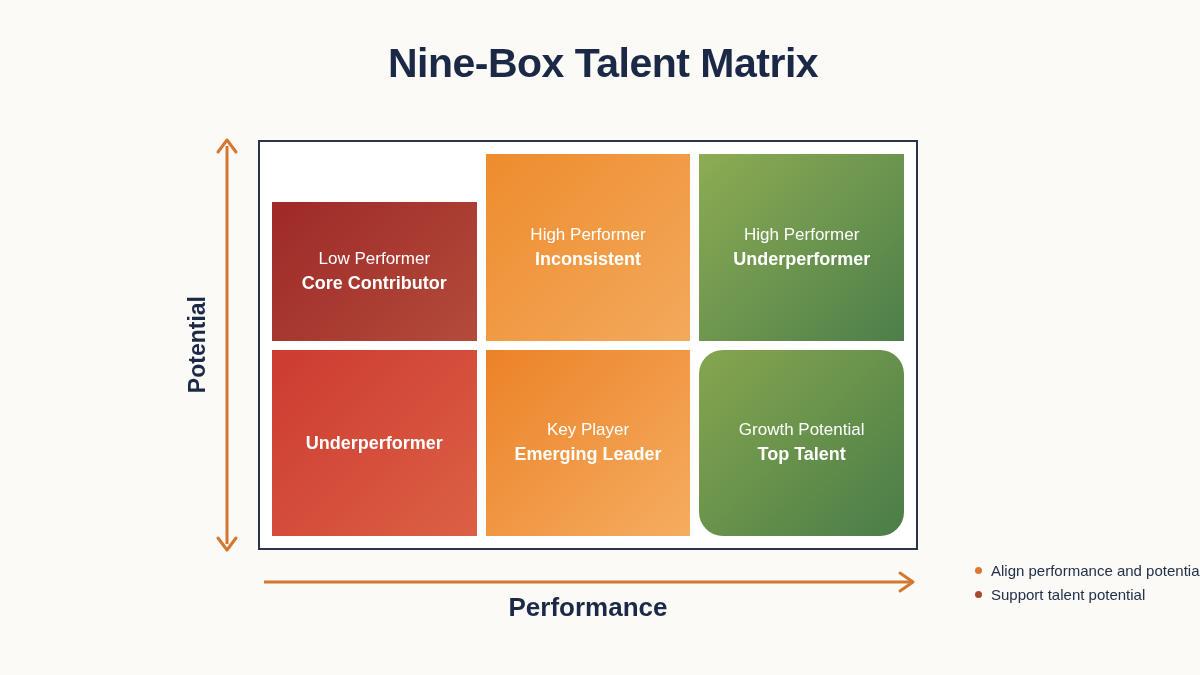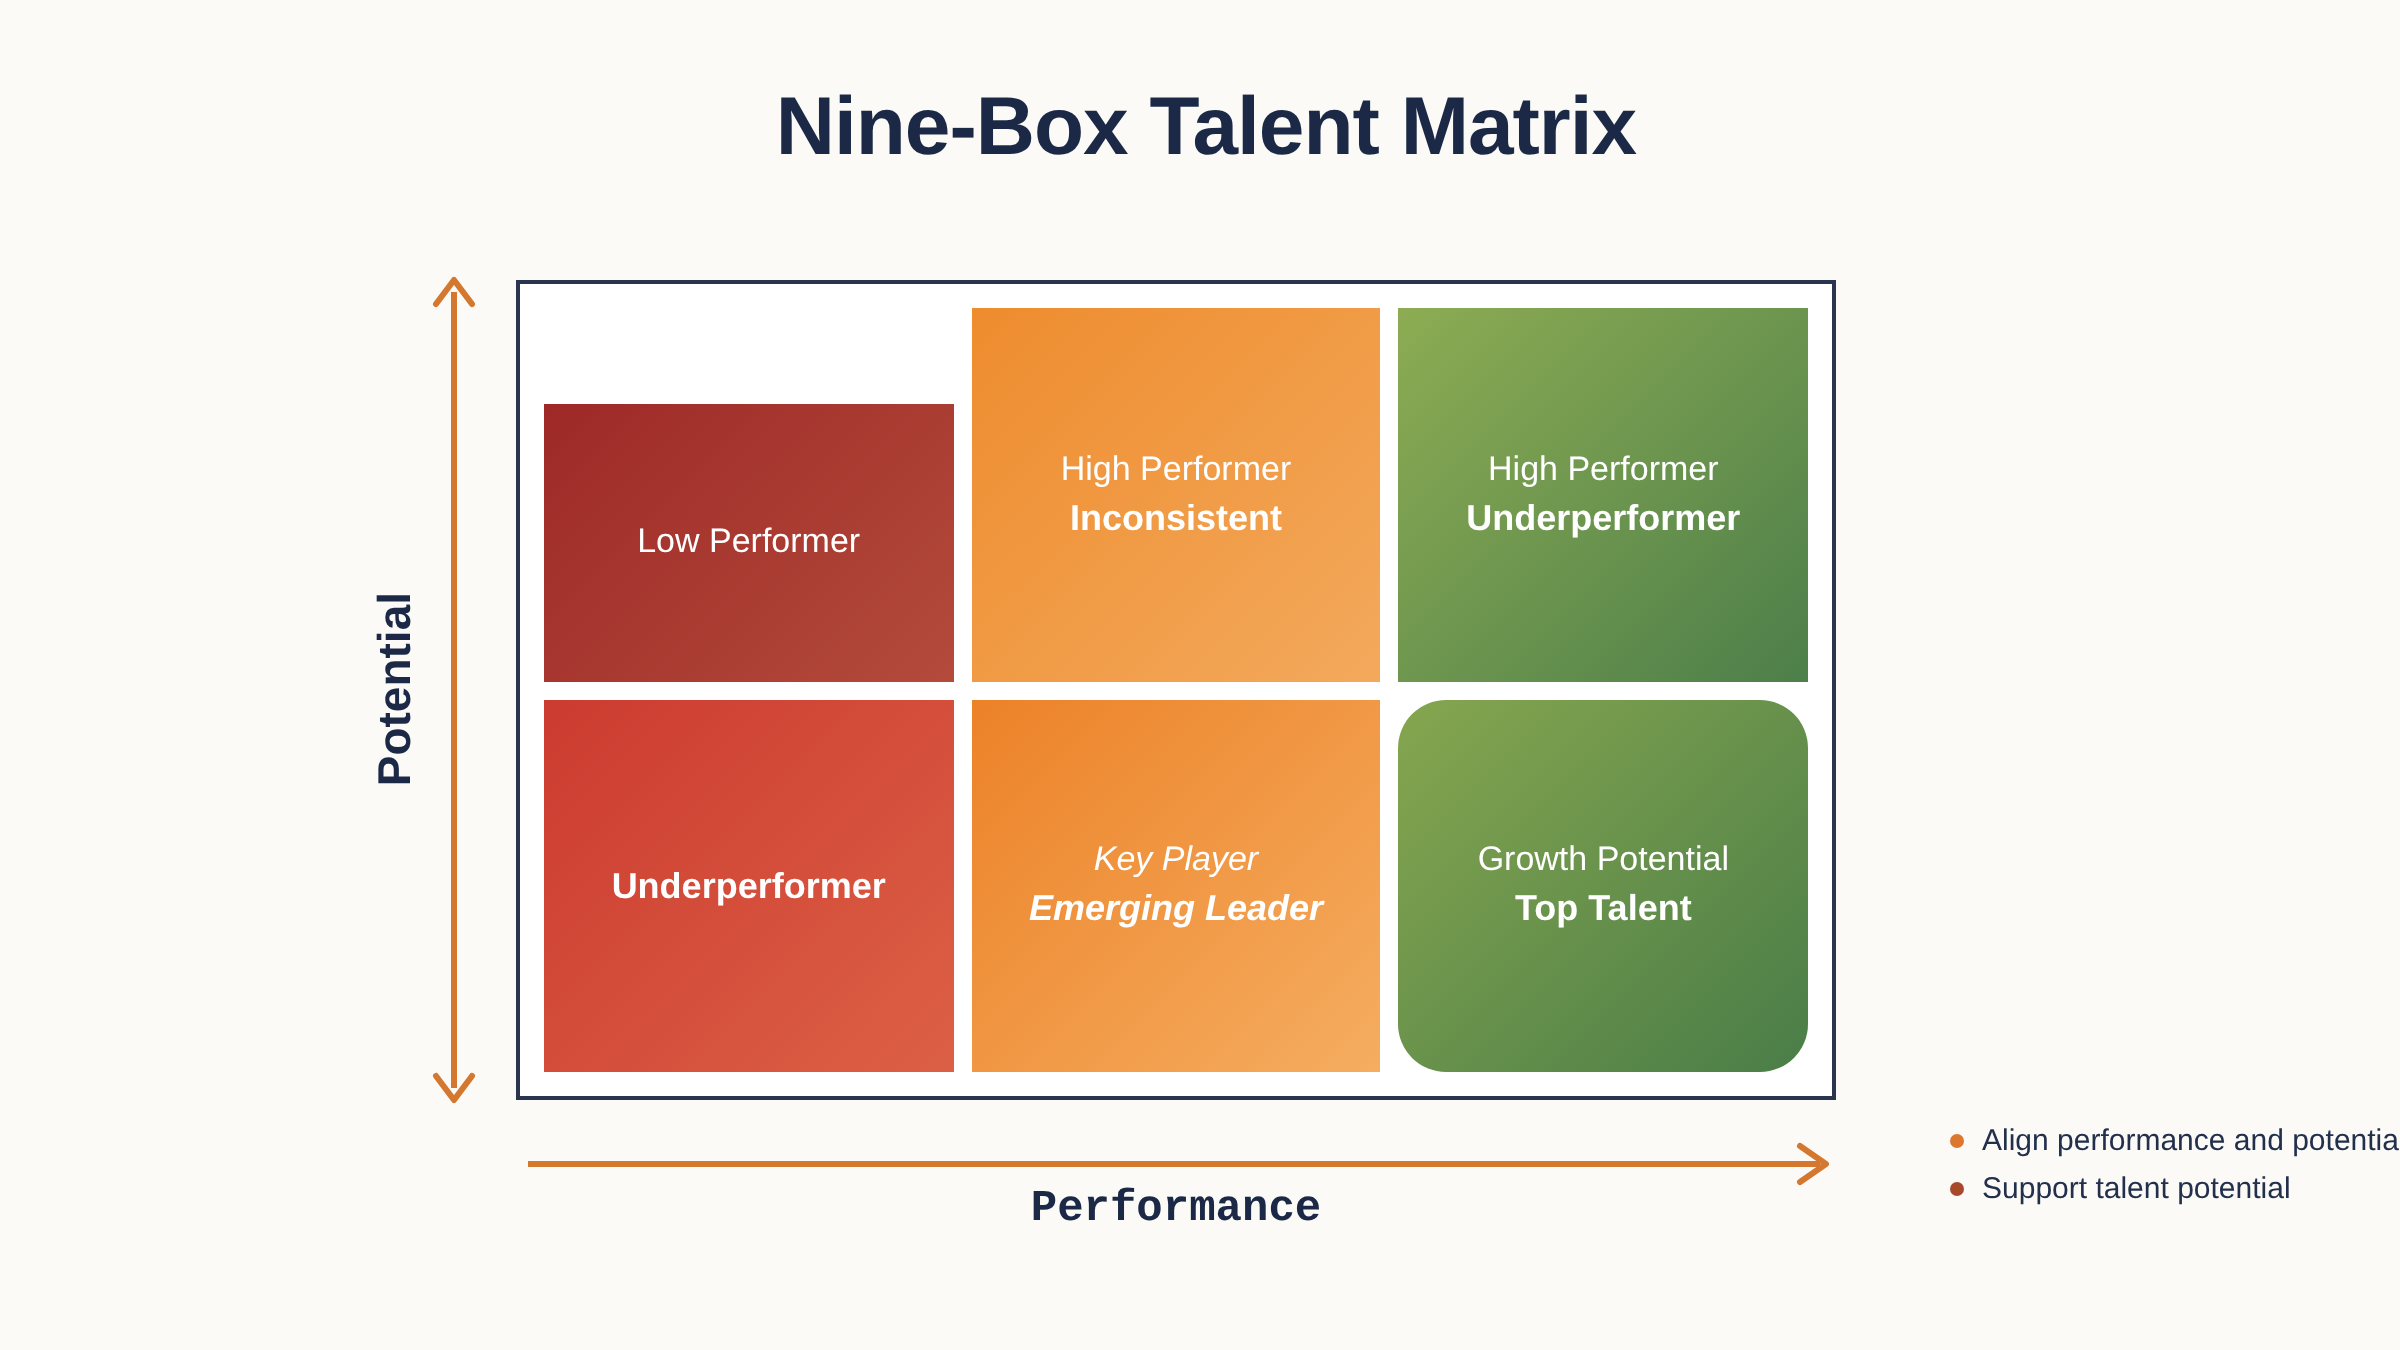--- a/index.html
+++ b/index.html
@@ -68,24 +68,23 @@
     transform: rotate(180deg);
     font-size: 23px;
     font-weight: bold;
     color: #1b2947;
   }
   .x-axis-label {
     position: absolute;
     left: 258px; top: 592px;
     width: 660px;
     text-align: center;
-    font-size: 22px;
+    font-size: 26px;
     font-weight: bold;
     color: #1b2947;
-    font-family: Liberation Mono, monospace;
   }
   .calibration {
     position: absolute;
     left: 975px; top: 562px;
     width: 220px;
   }
   .calibration-heading {
     font-size: 19px;
     font-weight: bold;
     color: #1b2947;
@@ -120,34 +119,35 @@
 </svg>
 
 <div class="y-axis-label">
   <span>Potential</span>
 </div>
 
 <div class="matrix-frame">
   <div class="matrix-grid">
     <div class="cell" style="background: linear-gradient(135deg, rgb(158, 41, 39), rgb(179, 75, 59)); margin-top: 48px;">
       <span class="line1">Low Performer</span>
+      <span class="line2">Core Contributor</span>
     </div>
     <div class="cell" style="background: linear-gradient(135deg, rgb(238, 140, 46), rgb(243, 169, 92));">
       <span class="line1">High Performer</span>
       <span class="line2">Inconsistent</span>
     </div>
     <div class="cell" style="background: linear-gradient(135deg, rgb(141, 172, 83), rgb(77, 127, 74));">
       <span class="line1">High Performer</span>
       <span class="line2">Underperformer</span>
     </div>
     <div class="cell" style="background: linear-gradient(135deg, rgb(204, 59, 48), rgb(220, 96, 69));">
 
       <span class="line2">Underperformer</span>
     </div>
-    <div class="cell" style="background: linear-gradient(135deg, rgb(236, 130, 40), rgb(245, 173, 96)); font-style: italic;">
+    <div class="cell" style="background: linear-gradient(135deg, rgb(236, 130, 40), rgb(245, 173, 96));">
       <span class="line1">Key Player</span>
       <span class="line2">Emerging Leader</span>
     </div>
     <div class="cell" style="background: linear-gradient(135deg, rgb(134, 166, 79), rgb(74, 125, 72)); border-radius: 24px;">
       <span class="line1">Growth Potential</span>
       <span class="line2">Top Talent</span>
     </div>
   </div>
 </div>
 

